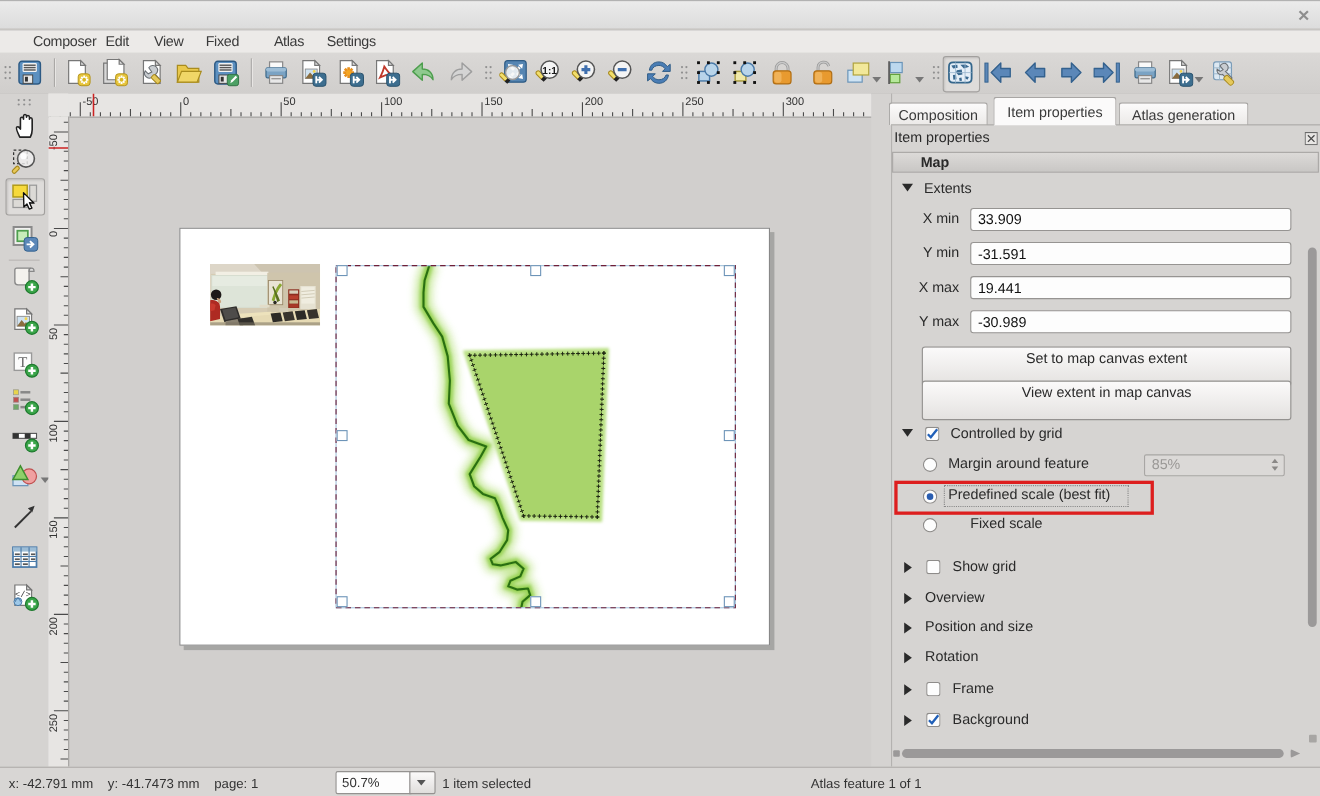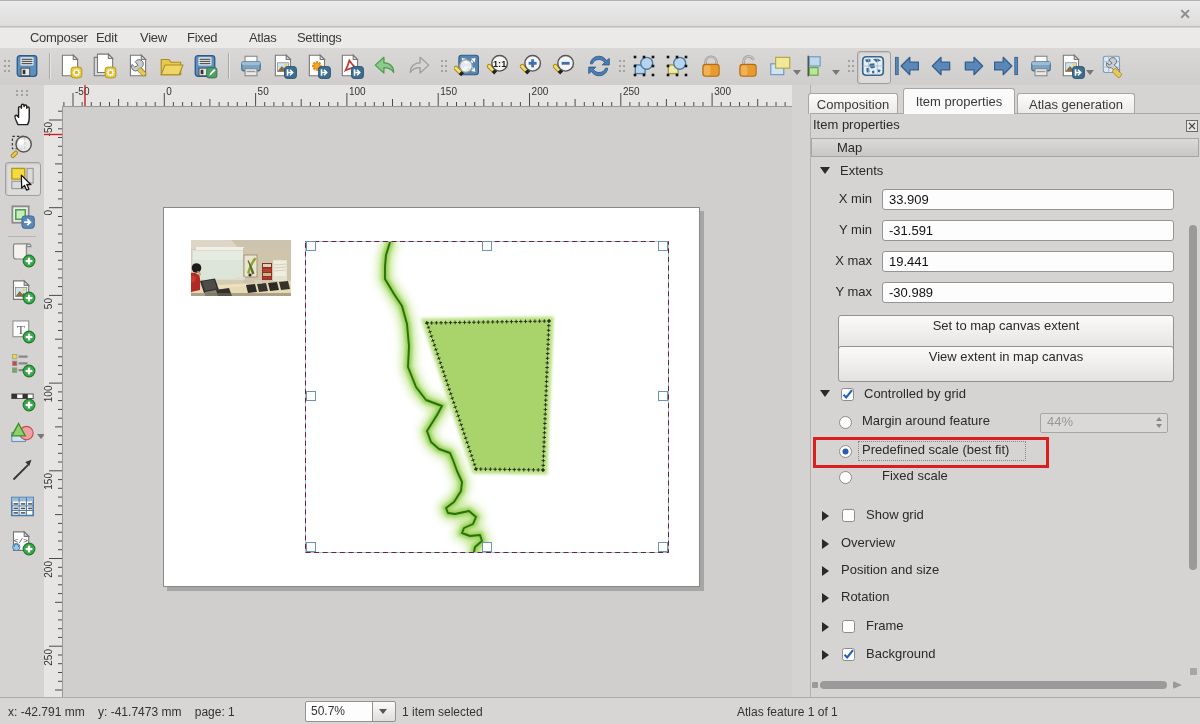--- a/index.html
+++ b/index.html
@@ -18,21 +18,21 @@
 #panelbg { position:absolute; left:810px; top:85px; width:390px; height:612px; background:#d6d4d2; border-left:1px solid #b4b2b0; }
 #page { position:absolute; left:163px; top:207px; width:535px; height:378px; background:#fff; border:1px solid #888; box-shadow:4px 4px 0 #a6a6a4; }
 #statusbar { position:absolute; left:0; top:697px; width:1200px; height:27px; background:#d8d6d4; border-top:1px solid #aeacaa; }
 .stext { position:absolute; top:7px; font-size:12px; color:#333; }
 .tab { position:absolute; top:93px; height:20px; background:linear-gradient(#fcfbfb,#ebe9e7); border:1px solid #a8a6a4; border-bottom:none; border-radius:3px 3px 0 0; text-align:center; font-size:13px; color:#3a3a3a; line-height:21px; }
 .tab.active { top:88px; height:25px; background:#fbfafa; z-index:2; line-height:26px; }
 .plabel { font-size:13px; color:#2a2a2a; white-space:nowrap; }
 .pfield { background:#fdfdfd; border:1px solid #969492; border-radius:3px; box-sizing:border-box; }
 .pfield span { font-size:13px; color:#111; display:block; padding-left:6px; line-height:20px; }
 .pbtn { position:absolute; left:838px; width:336px; height:36px; background:linear-gradient(#fbfafa,#e4e2e0); border:1px solid #949290; border-radius:3px; box-sizing:border-box; text-align:center; font-size:13px; color:#2a2a2a; line-height:19px; }
-.mapbar { position:absolute; left:811px; top:138px; width:388px; height:19px; background:linear-gradient(#dcdad8,#c9c7c5); border:1px solid #a8a6a4; box-sizing:border-box; font-size:13px; font-weight:normal; color:#2a2a2a; padding-left:25px; line-height:18px; }
+.mapbar { position:absolute; left:811px; top:138px; width:388px; height:19px; background:linear-gradient(#dcdad8,#c9c7c5); border:1px solid #a8a6a4; box-sizing:border-box; font-size:13px; font-weight:bold; color:#2a2a2a; padding-left:25px; line-height:18px; }
 </style></head>
 <body>
 <div id="titlebar">
     <div id="closex">✕</div>
   </div>
 <div id="menubar">
 <span class="menu" style="left:30px">Composer</span>
 <span class="menu" style="left:96px">Edit</span>
 <span class="menu" style="left:140px">View</span>
 <span class="menu" style="left:187px">Fixed</span>
@@ -800,21 +800,21 @@
 <svg width="13" height="13" style="position:absolute;left:841px;top:388px">
     <rect x="0.5" y="0.5" width="12" height="12" rx="2" fill="#fdfdfd" stroke="#8e8c8a"></rect>
     <path d="M2.5 6.8 L5.2 9.5 L11 2.2" stroke="#2160b8" stroke-width="2.1" fill="none"></path>
   </svg>
 <div class="plabel" style="position:absolute;left:864px;top:386px;">Controlled by grid</div>
 <svg width="13" height="13" style="position:absolute;left:839px;top:416px">
     <circle cx="6.5" cy="6.5" r="6" fill="#fdfdfd" stroke="#8e8c8a"></circle>
   </svg>
 <div class="plabel" style="position:absolute;left:862px;top:413px;">Margin around feature</div>
 <div style="position:absolute;left:1040px;top:413px;width:128px;height:20px;background:#dbd9d7;border:1px solid #a8a6a4;border-radius:2px;box-sizing:border-box"></div>
-<div class="plabel" style="position:absolute;left:1047px;top:414px;color:#9a9896">44%</div>
+<div class="plabel" style="position:absolute;left:1047px;top:414px;color:#9a9896">85%</div>
 <div style="position:absolute;left:1156px;top:417px;width:0;height:0;border-left:3.5px solid transparent;border-right:3.5px solid transparent;border-bottom:4.5px solid #8a8886"></div>
 <div style="position:absolute;left:1156px;top:424px;width:0;height:0;border-left:3.5px solid transparent;border-right:3.5px solid transparent;border-top:4.5px solid #8a8886"></div>
 <svg width="13" height="13" style="position:absolute;left:839px;top:445px">
     <circle cx="6.5" cy="6.5" r="6" fill="#fdfdfd" stroke="#8e8c8a"></circle>
     <circle cx="6.5" cy="6.5" r="3" fill="#2a5db0"></circle>
   </svg>
 <div style="position:absolute;left:858px;top:441px;width:168px;height:20px;border:1px dotted #888;box-sizing:border-box"></div>
 <div class="plabel" style="position:absolute;left:862px;top:442px;">Predefined scale (best fit)</div>
 <div style="position:absolute;left:813px;top:437px;width:236px;height:31px;border:3px solid #dd1e1e;box-sizing:border-box"></div>
 <svg width="13" height="13" style="position:absolute;left:839px;top:471px">

